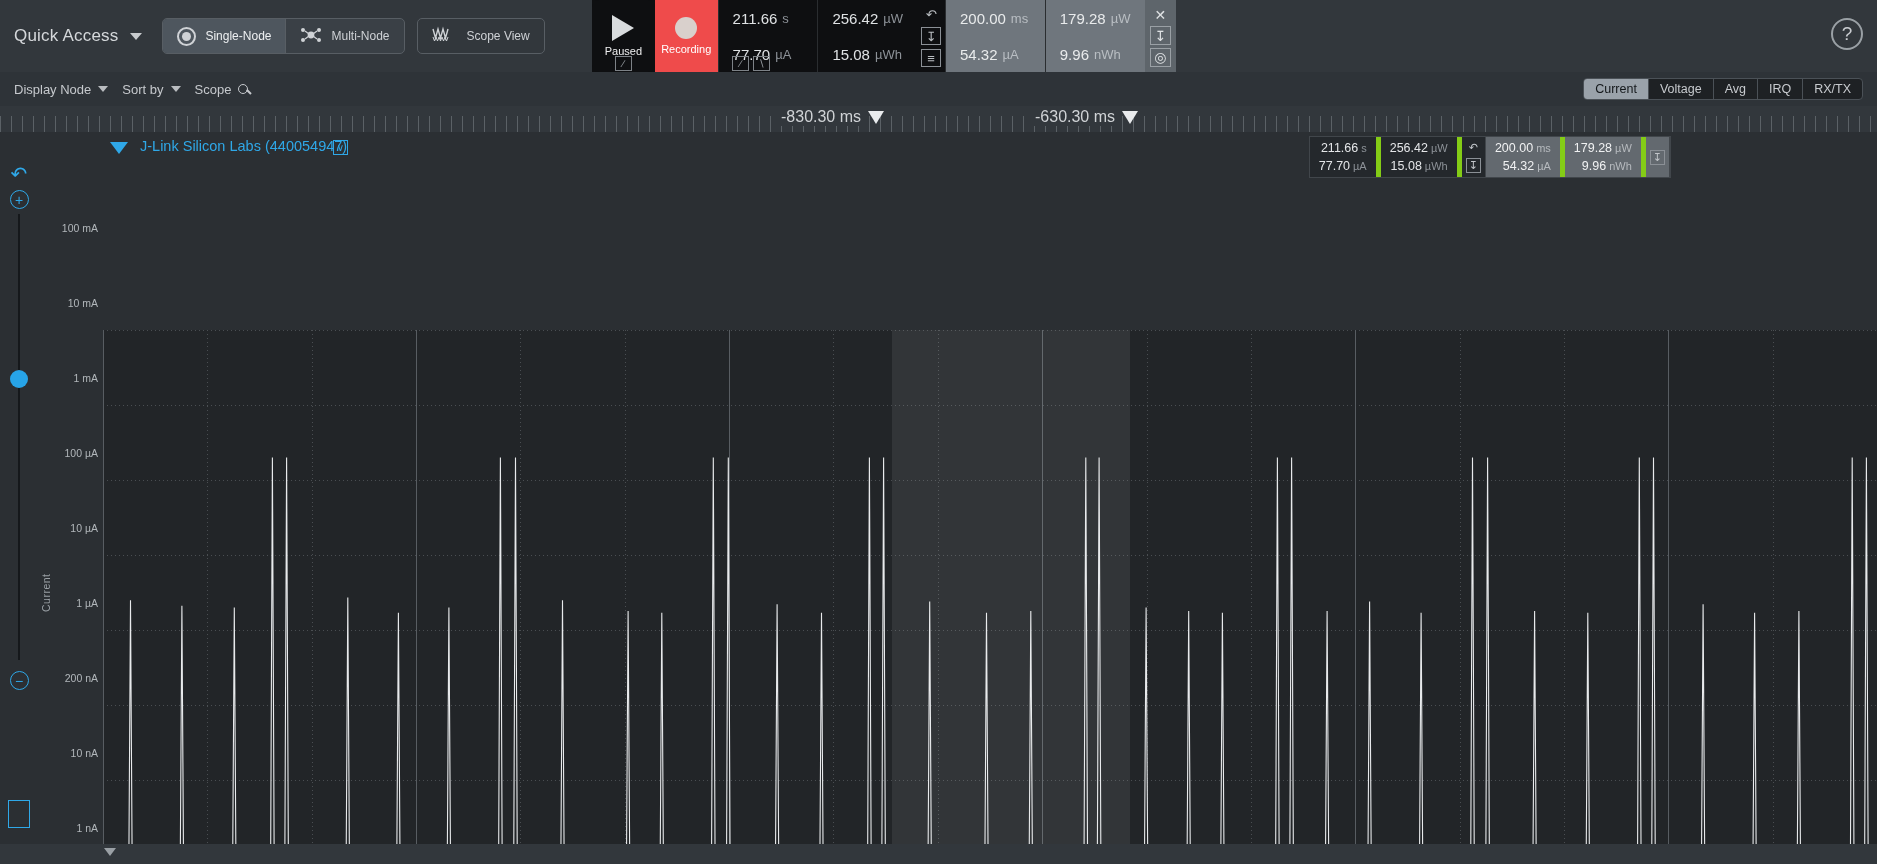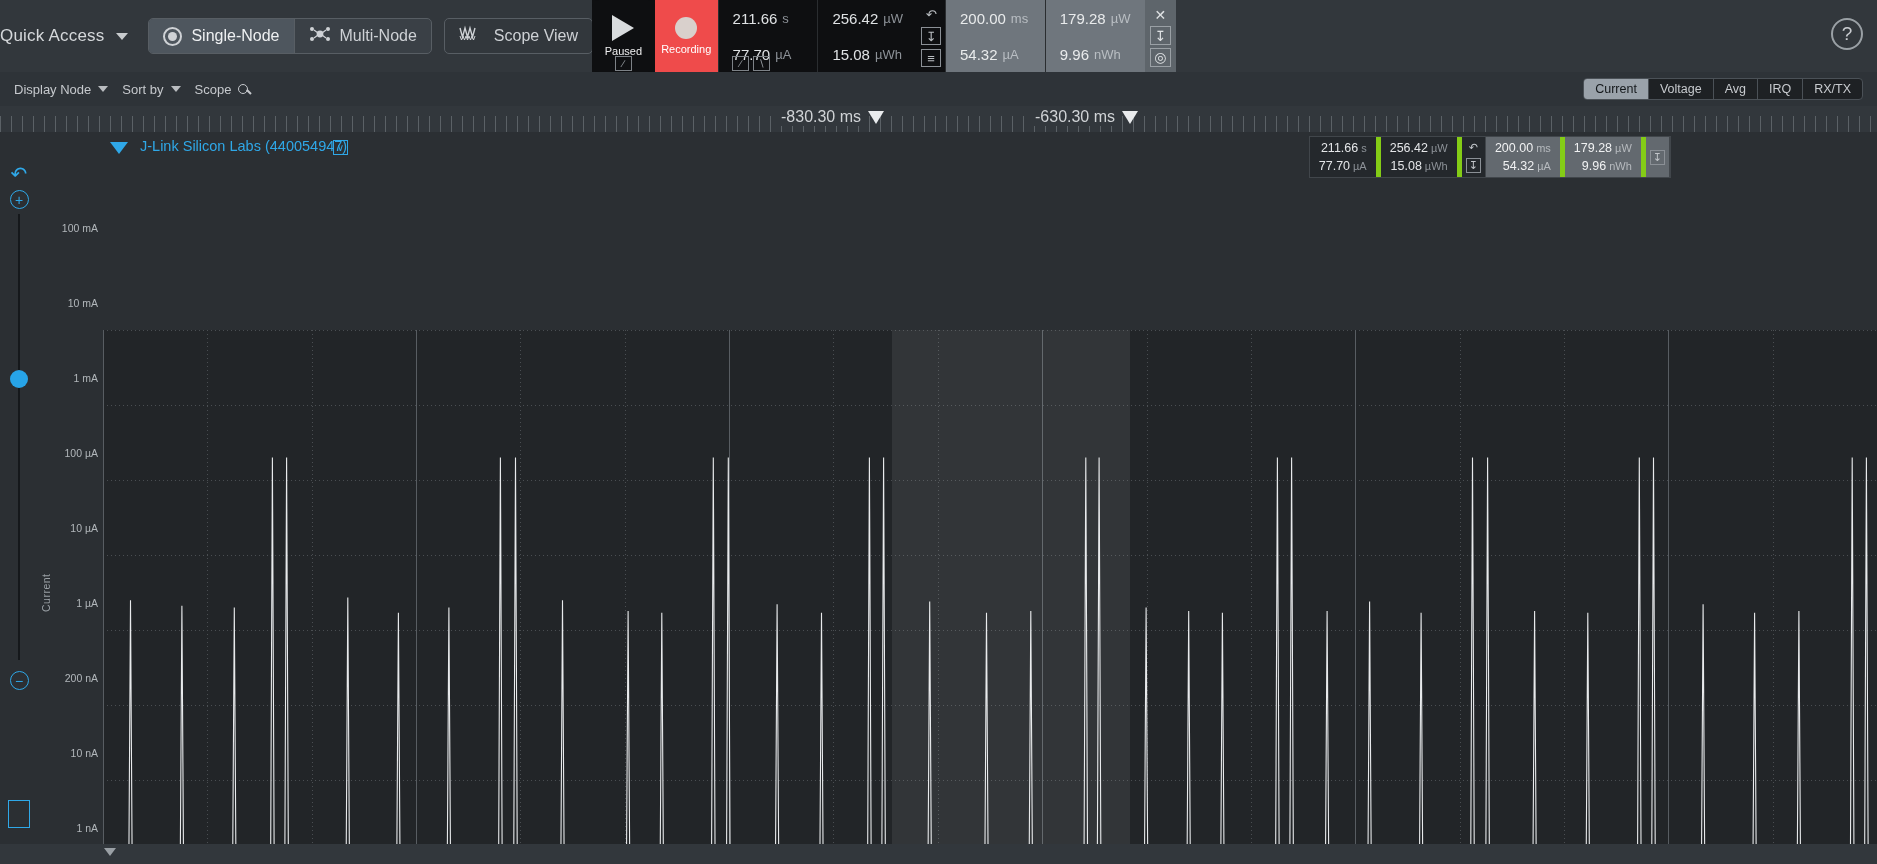--- a/index.html
+++ b/index.html
@@ -11,33 +11,33 @@
     color: #d8dadd;
   }
   body { position: relative; }
 
   
   #top-bar {
     position: absolute; left: 0; top: 0; width: 1877px; height: 72px;
     background: #32373c;
     display: flex; align-items: center;
   }
-  .qa-wrap { display:flex; align-items:center; gap: 12px; }
+  .qa-wrap { display:flex; align-items:center; padding-left: 14px; gap: 12px; }
   .qa-label { font-size: 17px; color: #d5d8db; letter-spacing: .2px; }
   .chev { width: 0; height: 0; border-left: 6px solid transparent; border-right: 6px solid transparent;
           border-top: 7px solid #c8cbce; }
 
   .mode-group {
     display:flex; align-items:center; margin-left: 20px;
     border: 1px solid #585e64; border-radius: 5px; overflow: hidden; height: 36px;
     background: #3a4046;
   }
   .mode-btn {
     display:flex; align-items:center; gap:9px; padding: 0 14px; height: 100%;
-    font-size: 16px; color: #ced1d5; border-right: 1px solid #585e64;
+    font-size: 12px; color: #ced1d5; border-right: 1px solid #585e64;
   }
   .mode-btn:last-child { border-right: none; }
   .mode-btn.active { background: #4e565e; color: #eef0f2; }
   .mode-sep { width: 10px; }
   .scope-group {
     display:flex; align-items:center; margin-left: 2px;
     border: 1px solid #585e64; border-radius: 5px; height: 36px; background: #32373c;
   }
 
   .icon-single { width:19px; height:19px; border:2px solid #cfd2d6; border-radius:50%;

